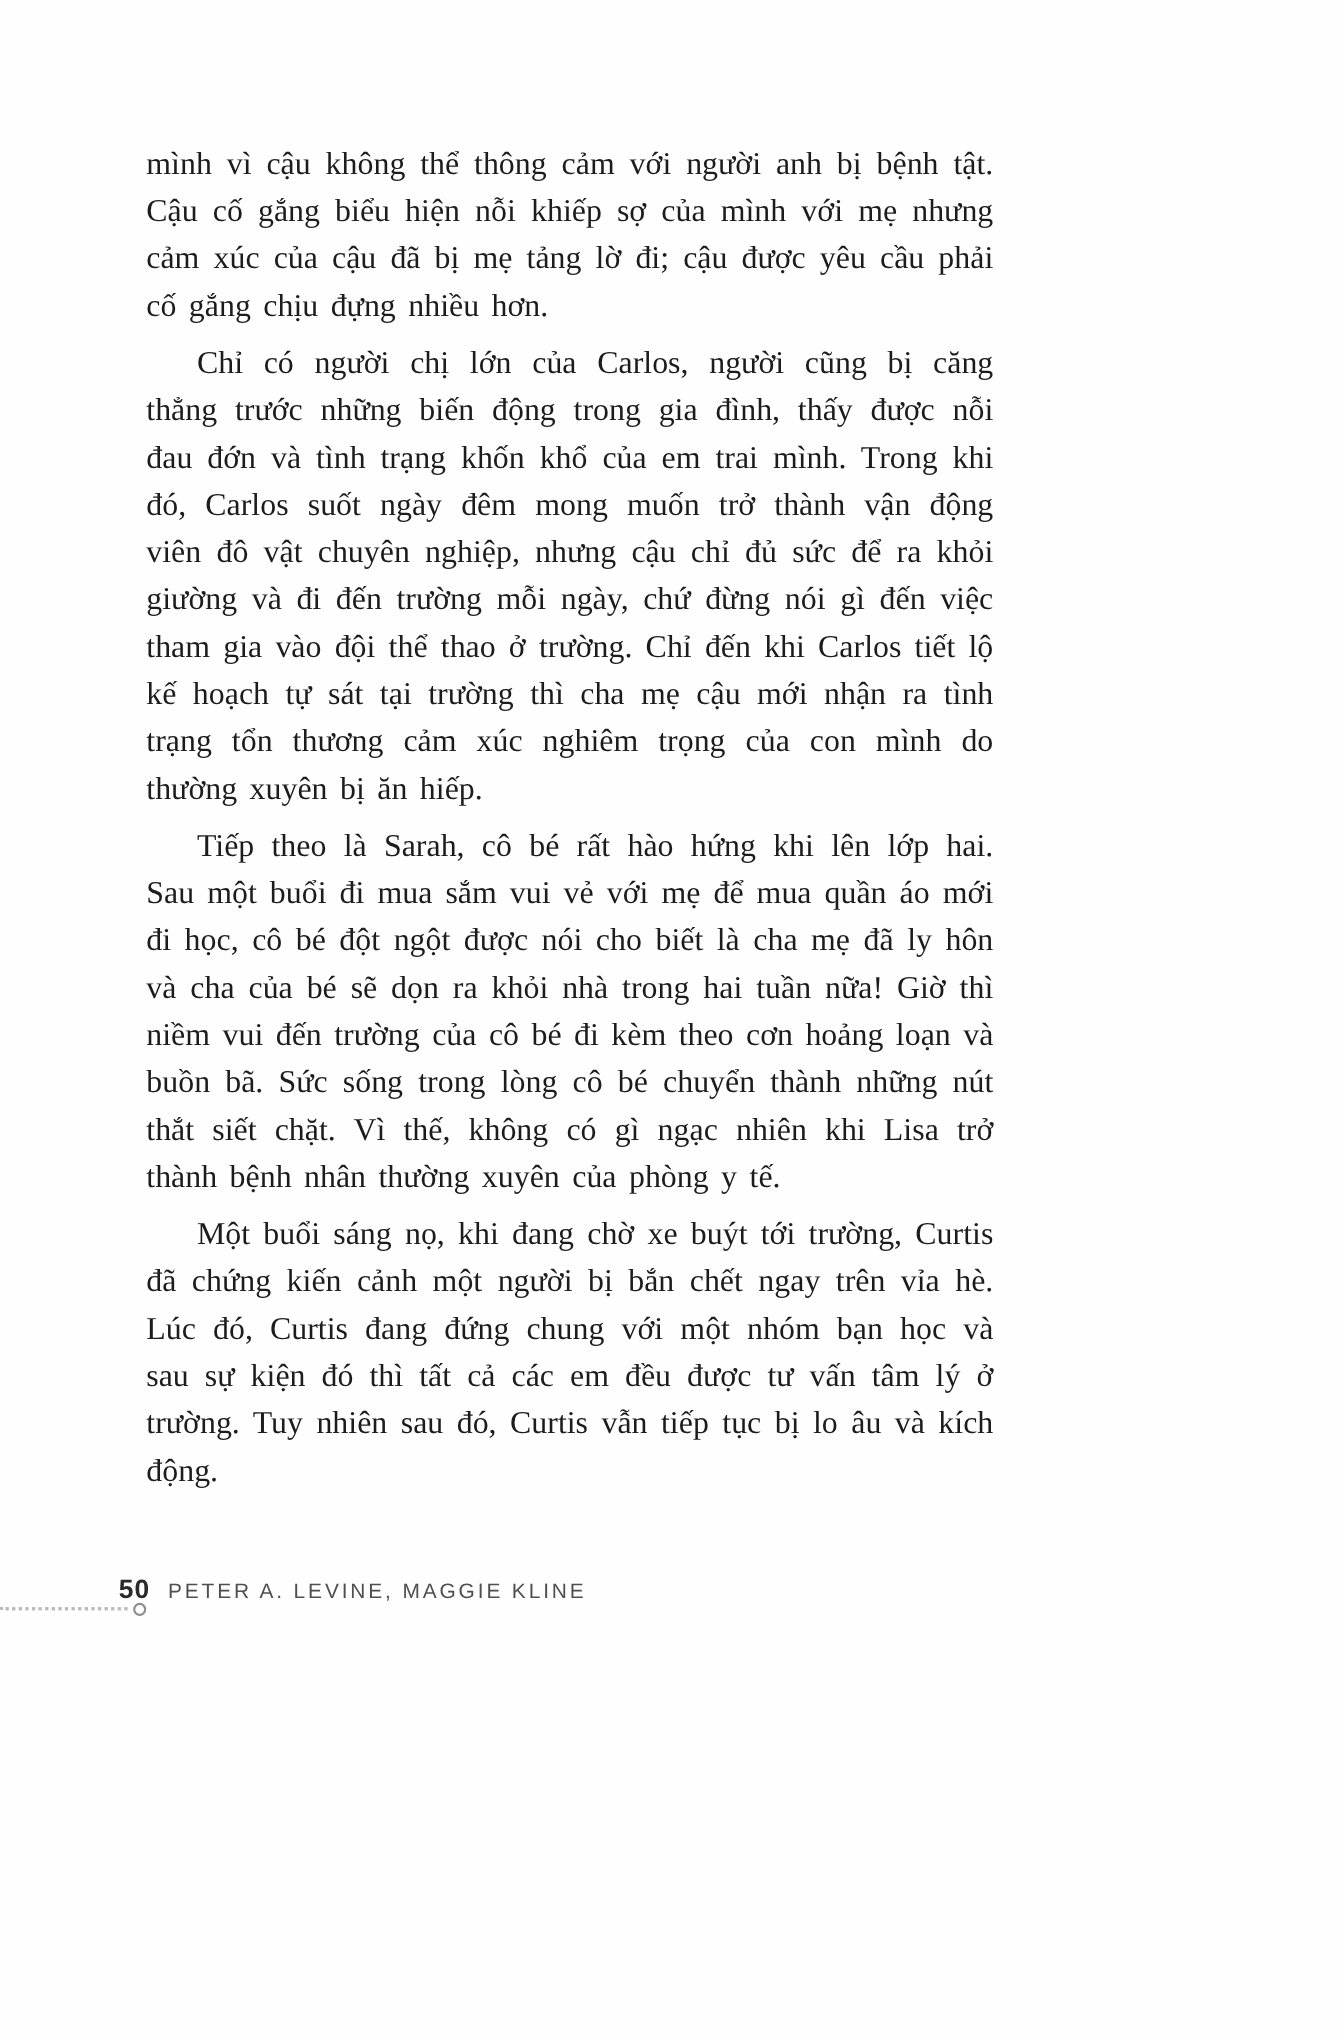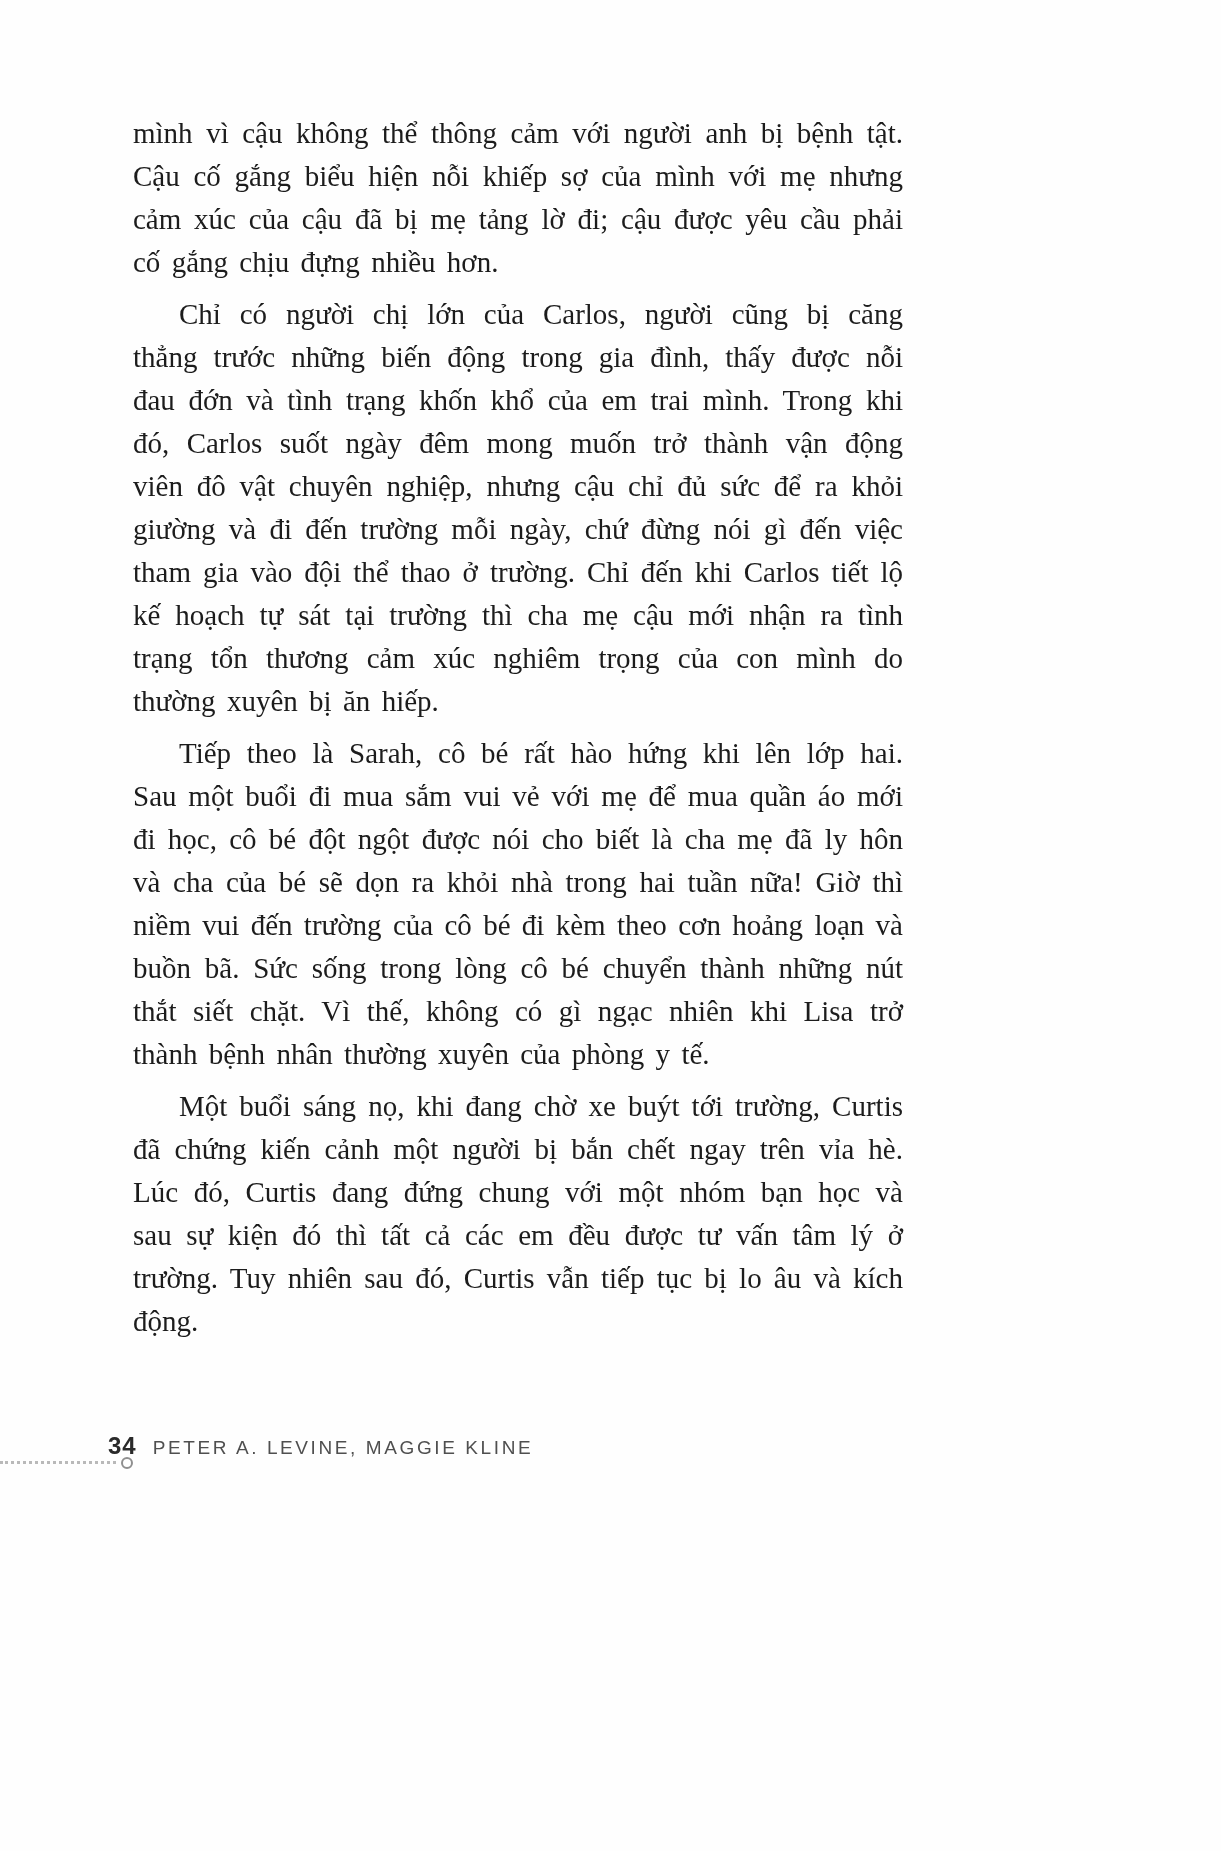--- a/index.html
+++ b/index.html
@@ -13,21 +13,21 @@
     width: 1221px;
     height: 1851px;
     background: #fefefe;
     overflow: hidden;
     font-family: "Liberation Serif", "DejaVu Serif", serif;
     color: #1c1c1c;
   }
   .text-block {
     position: absolute;
     left: 133px;
-    top: 112px;
+    top: 128px;
     width: 770px;
   }
   .para {
     font-size: 29px;
     line-height: 43px;
     text-align: justify;
     text-indent: 46px;
     word-spacing: 0.14em;
     margin: 0 0 9px 0;
     color: #1c1c1c;
@@ -83,21 +83,21 @@
 <div class="page">
 
   <main class="text-block">
     <p class="para first">mình vì cậu không thể thông cảm với người anh bị bệnh tật. Cậu cố gắng biểu hiện nỗi khiếp sợ của mình với mẹ nhưng cảm xúc của cậu đã bị mẹ tảng lờ đi; cậu được yêu cầu phải cố gắng chịu đựng nhiều hơn.</p>
     <p class="para">Chỉ có người chị lớn của Carlos, người cũng bị căng thẳng trước những biến động trong gia đình, thấy được nỗi đau đớn và tình trạng khốn khổ của em trai mình. Trong khi đó, Carlos suốt ngày đêm mong muốn trở thành vận động viên đô vật chuyên nghiệp, nhưng cậu chỉ đủ sức để ra khỏi giường và đi đến trường mỗi ngày, chứ đừng nói gì đến việc tham gia vào đội thể thao ở trường. Chỉ đến khi Carlos tiết lộ kế hoạch tự sát tại trường thì cha mẹ cậu mới nhận ra tình trạng tổn thương cảm xúc nghiêm trọng của con mình do thường xuyên bị ăn hiếp.</p>
     <p class="para">Tiếp theo là Sarah, cô bé rất hào hứng khi lên lớp hai. Sau một buổi đi mua sắm vui vẻ với mẹ để mua quần áo mới đi học, cô bé đột ngột được nói cho biết là cha mẹ đã ly hôn và cha của bé sẽ dọn ra khỏi nhà trong hai tuần nữa! Giờ thì niềm vui đến trường của cô bé đi kèm theo cơn hoảng loạn và buồn bã. Sức sống trong lòng cô bé chuyển thành những nút thắt siết chặt. Vì thế, không có gì ngạc nhiên khi Lisa trở thành bệnh nhân thường xuyên của phòng y tế.</p>
     <p class="para">Một buổi sáng nọ, khi đang chờ xe buýt tới trường, Curtis đã chứng kiến cảnh một người bị bắn chết ngay trên vỉa hè. Lúc đó, Curtis đang đứng chung với một nhóm bạn học và sau sự kiện đó thì tất cả các em đều được tư vấn tâm lý ở trường. Tuy nhiên sau đó, Curtis vẫn tiếp tục bị lo âu và kích động.</p>
   </main>
 
   <footer class="footer">
-    <span class="page-num">34</span>
+    <span class="page-num">50</span>
     <span class="authors">PETER A. LEVINE, MAGGIE KLINE</span>
   </footer>
 
   <div class="dotted-line">
     <span class="ring"></span>
   </div>
 
 </div>
 
 </body></html>

